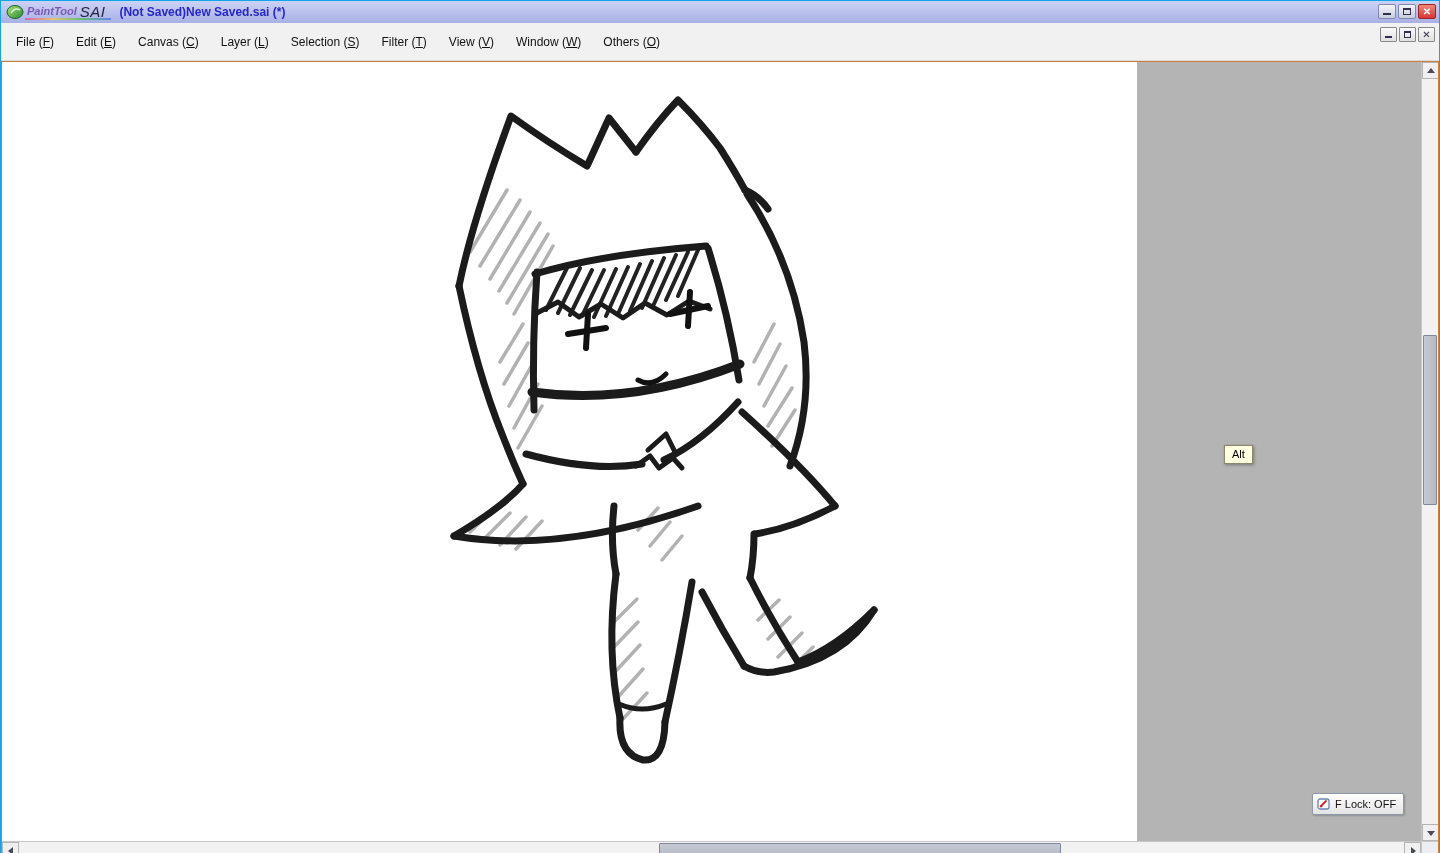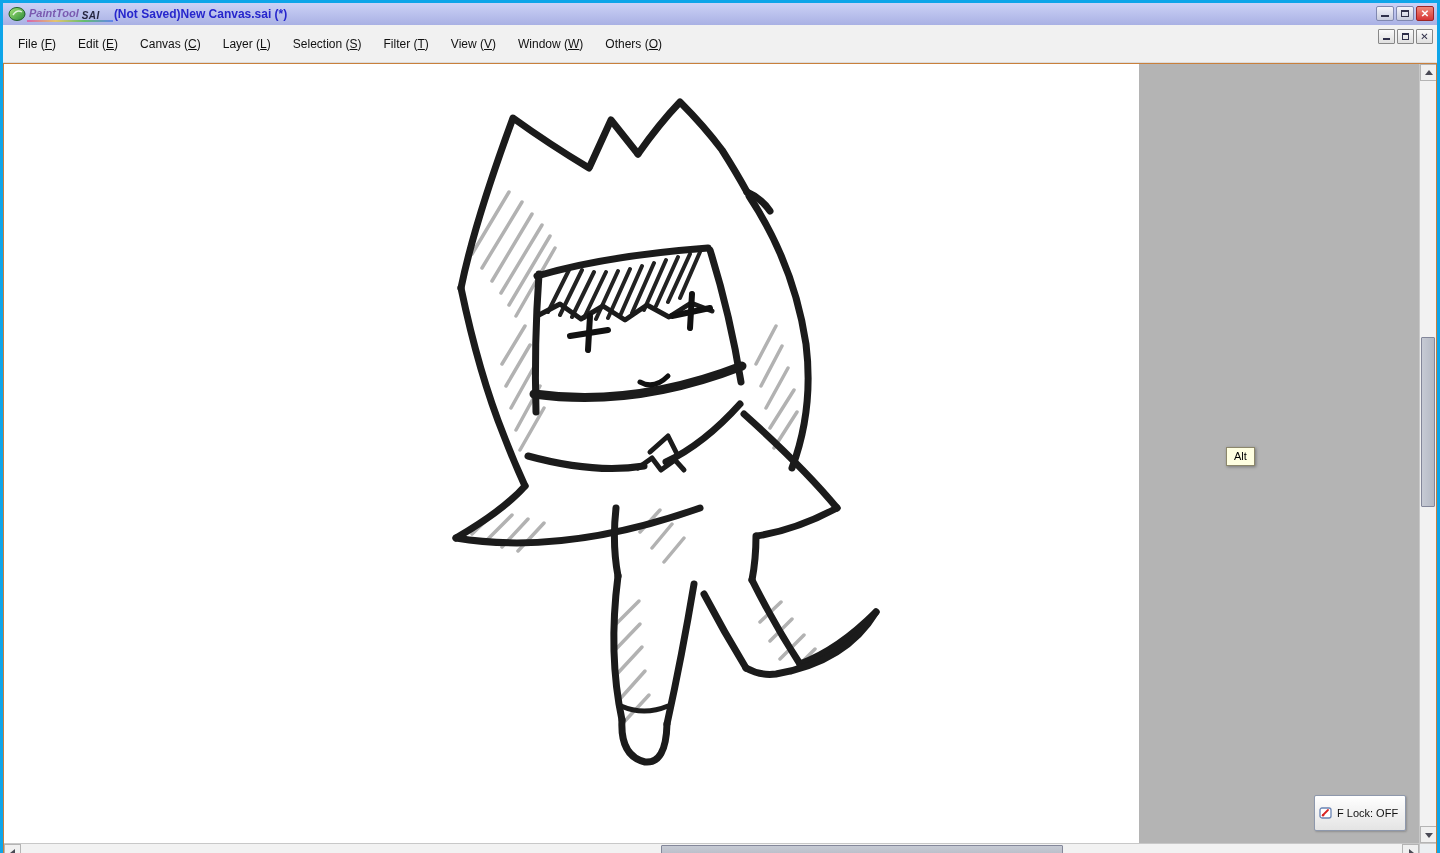--- a/index.html
+++ b/index.html
@@ -1,28 +1,28 @@
 <!DOCTYPE html>
 <html style="--titlebar-top: #ccd2f6; --titlebar-bottom: #a9b1e4; --title-text: #2626cc; --menu-bg: #f1f1f1; --viewport-border: #c9803c; --canvas-bg: #ffffff; --outside-bg: #b4b4b4; --tooltip-bg: #ffffe1; --scroll-track: #f2f2f2; --scroll-thumb: #b4b9c4;"><head>
 <meta charset="utf-8">
 <style>
   * { margin:0; padding:0; box-sizing:border-box; }
   html,body { width:1440px; height:853px; overflow:hidden; font-family:"Liberation Sans", sans-serif; background:#d4d0c8; }
 
-  .app { position:relative; width:1440px; height:853px; border:3px solid #0ea5e9; background:#d4d0c8; }
+  .app { position:relative; width:1440px; height:853px; border:1px solid #0ea5e9; background:#d4d0c8; }
 
   
   .titlebar { height:22px; display:flex; align-items:center;
     background:linear-gradient(180deg, var(--titlebar-top,#ccd2f6) 0%, var(--titlebar-bottom,#a9b1e4) 100%);
     position:relative; }
   .logo { display:flex; align-items:flex-end; gap:3px; padding:0 4px 2px 5px; position:relative; }
   .logo::after { content:""; position:absolute; left:24px; bottom:1px; width:86px; height:2px;
     background:linear-gradient(90deg,#e050a0,#f0c850,#50c050,#5078f0); opacity:.8; }
   .brand-paint { font-style:italic; font-weight:700; font-size:11px; color:#7a5ab0; line-height:1; padding-bottom:2px;}
-  .brand-sai { font-style:italic; font-weight:700; font-size:10px; color:#252540; line-height:1; letter-spacing:.5px; }
+  .brand-sai { font-style:italic; font-weight:400; font-size:15px; color:#252540; line-height:1; letter-spacing:.5px; }
   .title-text { margin-left:10px; font-size:12px; font-weight:700; color:var(--title-text,#2626cc); }
   .win-buttons { position:absolute; right:3px; top:3px; display:flex; gap:2px; }
   .wbtn { width:18px; height:15px; border:1px solid #8088b0; border-radius:2px;
     background:linear-gradient(180deg,#f4f4fa,#c8ccde); position:relative; cursor:default; }
   .wbtn.red { background:linear-gradient(180deg,#f08878,#d63535); border-color:#9c2424; }
   .g-min::before { content:""; position:absolute; left:4px; right:4px; bottom:3px; height:2px; background:#30304a; }
   .g-max::before { content:""; position:absolute; left:4px; right:4px; top:3px; bottom:3px; border:1px solid #30304a; border-top-width:2px; }
   .g-x::before { content:"✕"; position:absolute; left:0; right:0; top:0; bottom:0; font-size:10px; line-height:14px; text-align:center; color:#30304a; }
   .wbtn.red.g-x::before { color:#fff; font-weight:700; }
 
@@ -57,21 +57,21 @@
   .tri.down  { transform:translate(-50%,-40%); border-left:4px solid transparent; border-right:4px solid transparent; border-top:5px solid #4a4a55; }
   .tri.left  { transform:translate(-60%,-50%); border-top:4px solid transparent; border-bottom:4px solid transparent; border-right:5px solid #4a4a55; }
   .tri.right { transform:translate(-40%,-50%); border-top:4px solid transparent; border-bottom:4px solid transparent; border-left:5px solid #4a4a55; }
 
   .bottom-strip { height:5px; background:#d0ccc4; }
 
   
   .alt-tooltip { position:absolute; left:1223px; top:444px; padding:2px 7px 3px;
     background:var(--tooltip-bg,#ffffe1); border:1px solid #8c876b; font-size:11px; color:#000;
     box-shadow:1px 1px 3px rgba(0,0,0,.35); z-index:20; }
-  .flock { position:absolute; left:1311px; top:792px; height:36px; display:flex; align-items:center; gap:4px;
+  .flock { position:absolute; left:1311px; top:792px; height:22px; display:flex; align-items:center; gap:4px;
     padding:0 7px 0 4px; background:linear-gradient(180deg,#ffffff,#e4e4e4); border:1px solid #8e98ac;
     border-radius:2px; font-size:11px; color:#111; z-index:20; box-shadow:1px 1px 2px rgba(0,0,0,.2); }
 </style>
 </head>
 <body>
 
 <div class="app">
 
   <div class="titlebar">
     <div class="logo">
@@ -81,21 +81,21 @@
             <stop offset="0" stop-color="#a8e878"></stop>
               <stop offset="1" stop-color="#2a8838"></stop>
           </linearGradient>
         </defs>
         <ellipse cx="9" cy="8" rx="8" ry="6.5" fill="url(#lg)" stroke="#1d5f28" stroke-width="1"></ellipse>
         <path d="M5 9 Q9 3 14 6" fill="none" stroke="#ffffff" stroke-width="1.4" opacity=".8"></path>
       </svg>
       <span class="brand-paint">PaintTool</span>
       <span class="brand-sai">SAI</span>
     </div>
-    <div class="title-text">(Not Saved)New Canvas.sai (*)</div>
+    <div class="title-text">(Not Saved)New Saved.sai (*)</div>
     <div class="win-buttons">
       <div class="wbtn g-min"></div>
       <div class="wbtn g-max"></div>
       <div class="wbtn red g-x"></div>
     </div>
   </div>
 
   <div class="menubar">
     <div class="menu-items">
         <div class="menu-item">File (<u>F</u>)</div>

